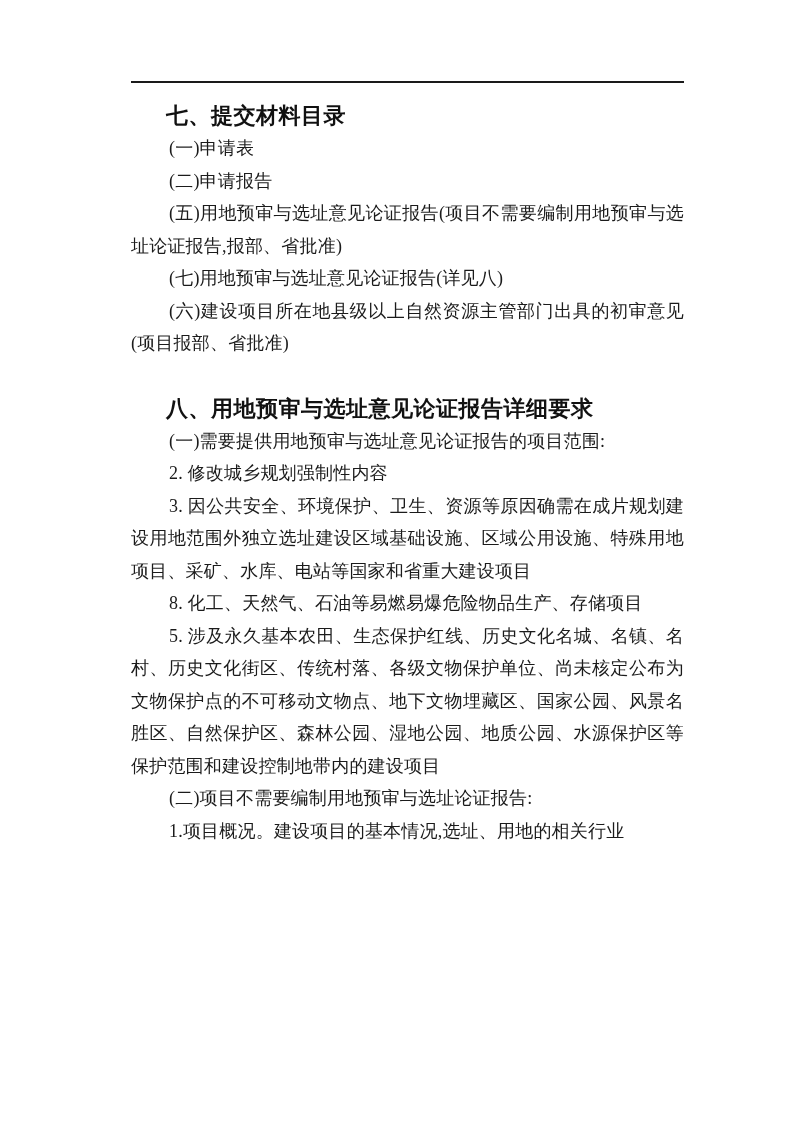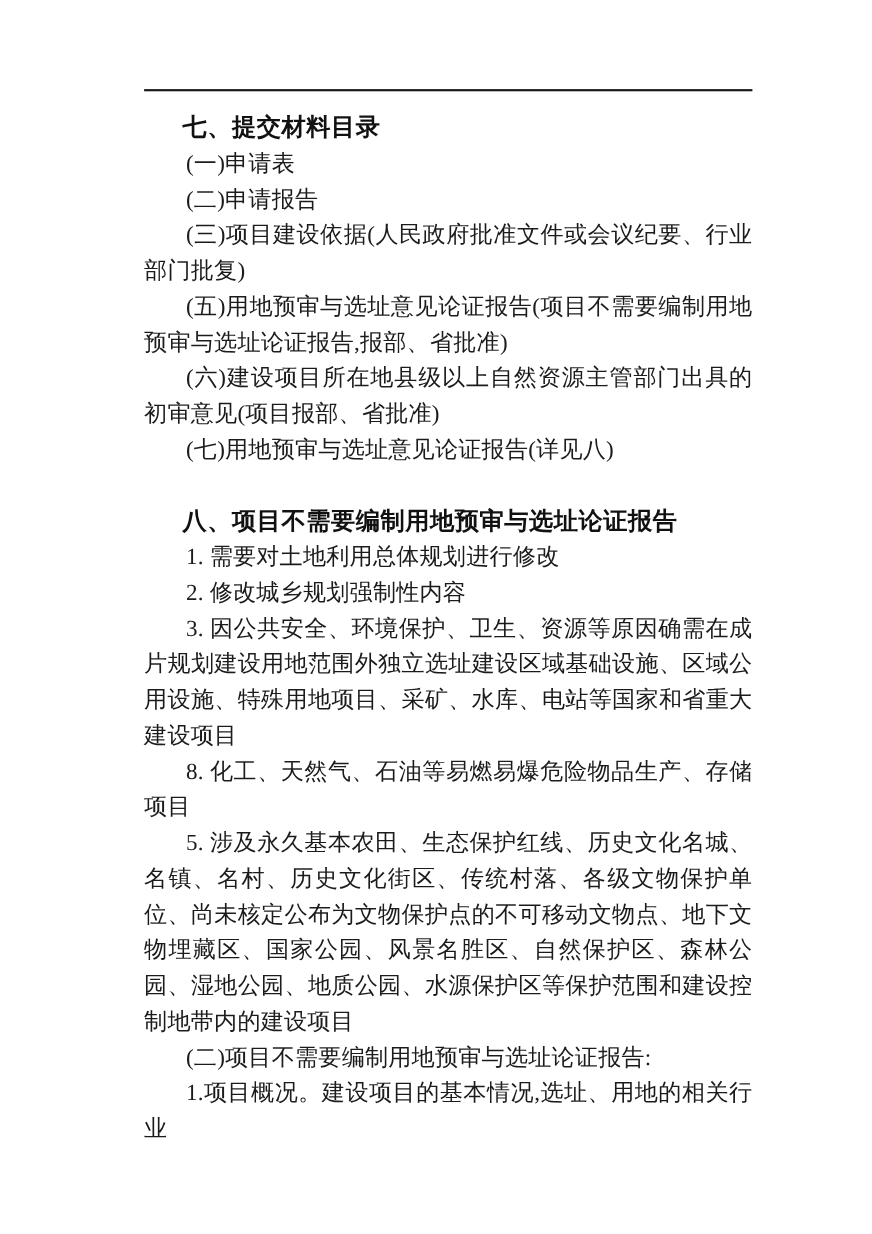--- a/index.html
+++ b/index.html
@@ -42,49 +42,48 @@
     letter-spacing: 0.5px;
     color: #111111;
     white-space: nowrap;
   }
   .sec-gap {
     margin-top: 32px;
   }
   .body-par {
     margin: 0;
     padding: 0;
-    font-size: 21px;
+    font-size: 18px;
     line-height: 32.5px;
     text-align: justify;
     text-justify: inter-ideograph;
     text-indent: 38px;
     letter-spacing: 0.2px;
     color: #1b1b1b;
   }
 </style>
 </head>
 <body>
 
 <div class="page">
   <div class="header-rule"></div>
 
   <main class="content">
 
     <h2 class="sec-heading">七、提交材料目录</h2>
 
     <p class="body-par">(一)申请表</p>
     <p class="body-par">(二)申请报告</p>
-    <p class="body-par">(三)项目建设依据(人民政府批准文件或会议纪要、行业部门批复)</p>
     <p class="body-par">(五)用地预审与选址意见论证报告(项目不需要编制用地预审与选址论证报告,报部、省批准)</p>
+    <p class="body-par">(七)用地预审与选址意见论证报告(详见八)</p>
     <p class="body-par">(六)建设项目所在地县级以上自然资源主管部门出具的初审意见(项目报部、省批准)</p>
-    <p class="body-par">(七)用地预审与选址意见论证报告(详见八)</p>
 
-    <h2 class="sec-heading sec-gap">八、项目不需要编制用地预审与选址论证报告</h2>
+    <h2 class="sec-heading sec-gap">八、用地预审与选址意见论证报告详细要求</h2>
 
-    <p class="body-par">1. 需要对土地利用总体规划进行修改</p>
+    <p class="body-par">(一)需要提供用地预审与选址意见论证报告的项目范围:</p>
     <p class="body-par">2. 修改城乡规划强制性内容</p>
     <p class="body-par">3. 因公共安全、环境保护、卫生、资源等原因确需在成片规划建设用地范围外独立选址建设区域基础设施、区域公用设施、特殊用地项目、采矿、水库、电站等国家和省重大建设项目</p>
     <p class="body-par">8. 化工、天然气、石油等易燃易爆危险物品生产、存储项目</p>
     <p class="body-par">5. 涉及永久基本农田、生态保护红线、历史文化名城、名镇、名村、历史文化街区、传统村落、各级文物保护单位、尚未核定公布为文物保护点的不可移动文物点、地下文物埋藏区、国家公园、风景名胜区、自然保护区、森林公园、湿地公园、地质公园、水源保护区等保护范围和建设控制地带内的建设项目</p>
     <p class="body-par">(二)项目不需要编制用地预审与选址论证报告:</p>
     <p class="body-par">1.项目概况。建设项目的基本情况,选址、用地的相关行业</p>
 
   </main>
 </div>
 

